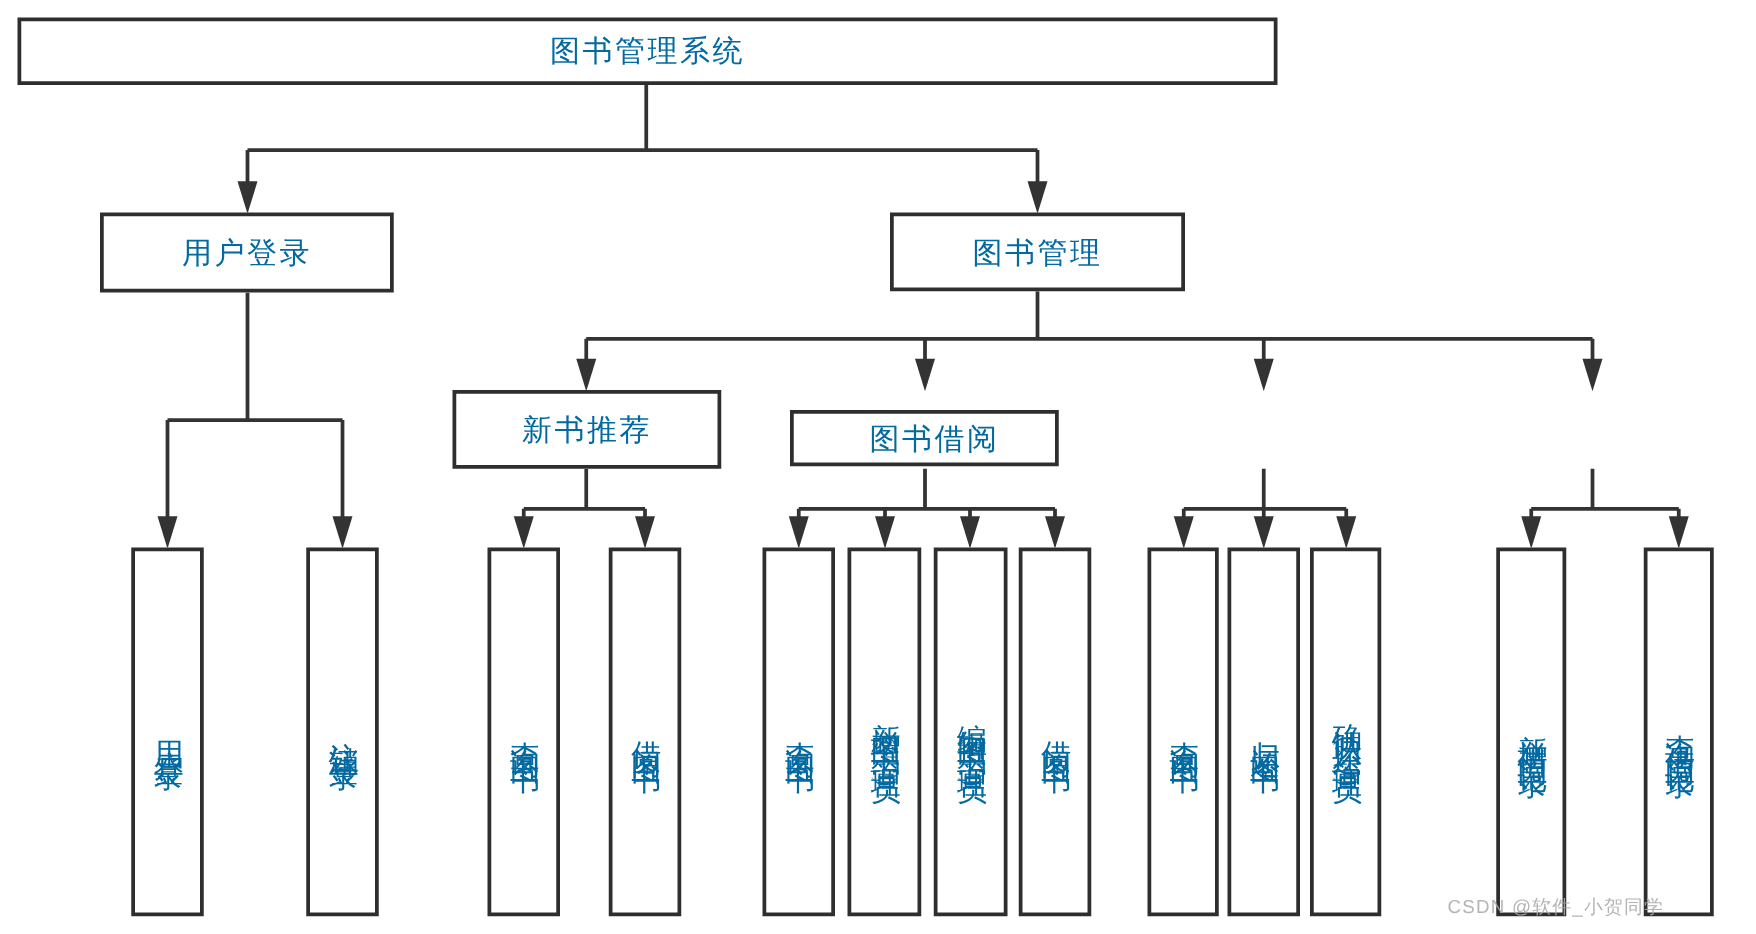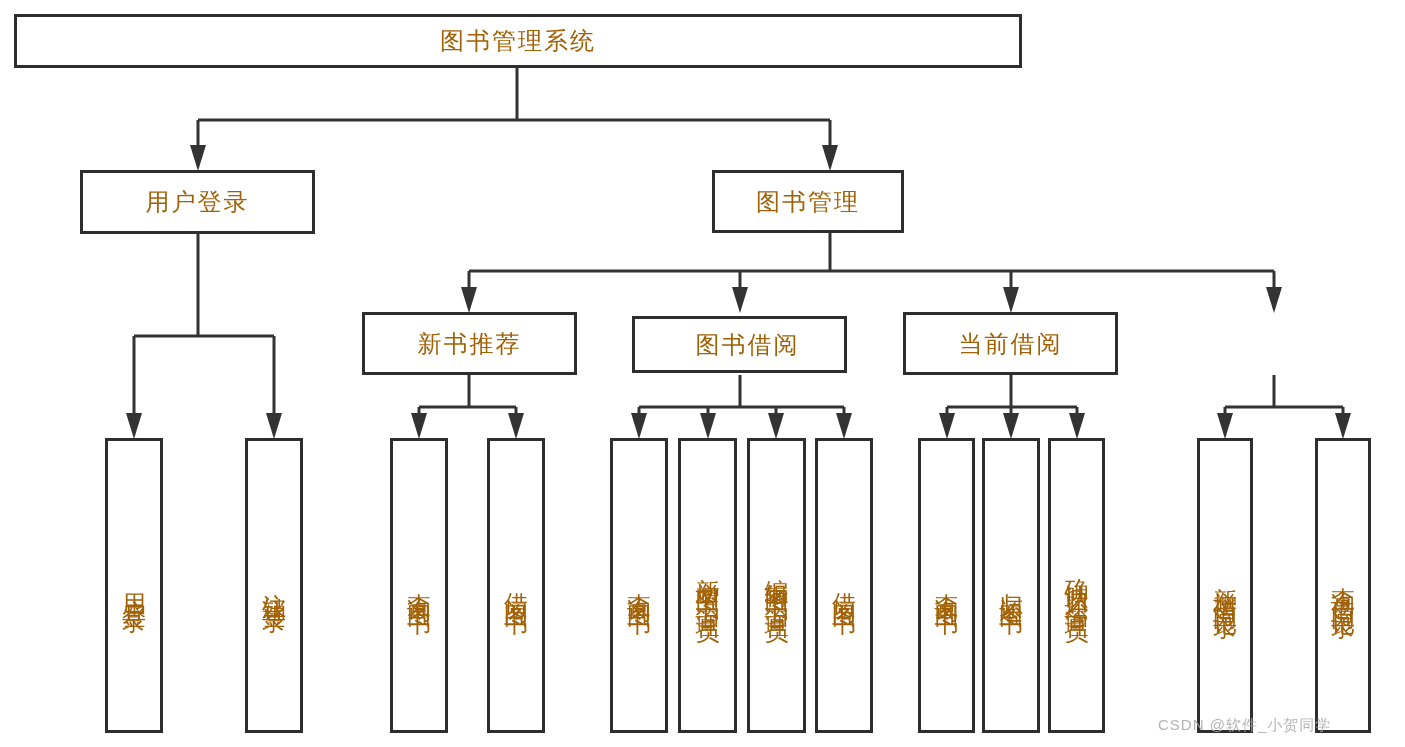--- a/index.html
+++ b/index.html
@@ -4,34 +4,34 @@
 <style>
   html,body{margin:0;padding:0;background:#ffffff;}
   body{
     width:1405px;height:747px;position:relative;overflow:hidden;
     font-family:"Liberation Sans","DejaVu Sans",sans-serif;
   }
   #stage{position:absolute;inset:0;width:1405px;height:747px;}
   svg.wires{position:absolute;left:0;top:0;z-index:1;pointer-events:none;}
   .node{
     position:absolute;box-sizing:border-box;background:#ffffff;
-    border:3px solid #2e2e2e;color:#a16207;z-index:2;
+    border:3px solid #2e2e2e;color:#0369a1;z-index:2;
     display:flex;align-items:center;justify-content:center;
   }
   .hbox{font-size:24px;letter-spacing:2px;}
   .vbox span{
     writing-mode:vertical-rl;text-orientation:mixed;
     font-size:24px;line-height:1;letter-spacing:6px;
   }
   
   .n-root{left:14px;top:14px;width:1008px;height:54px;}
   .n-userlogin{left:80px;top:170px;width:235px;height:64px;}
-  .n-bookmgmt{left:712px;top:170px;width:192px;height:63px;}
+  .n-bookmgmt{left:712px;top:170px;width:236px;height:63px;}
   .n-newbook{left:362px;top:312px;width:215px;height:63px;}
-  .n-bookborrow{left:632px;top:316px;width:215px;height:57px;padding-left:16px;}
+  .n-bookborrow{left:632px;top:328px;width:215px;height:45px;padding-left:16px;}
   .n-currentborrow{left:903px;top:312px;width:215px;height:63px;}
   .n-records{left:1169px;top:312px;width:210px;height:63px;}
   
   .leaf{top:438px;height:295px;}
   .l-1a{left:105px;width:58px;} .l-1b{left:245px;width:58px;}
   .l-2a{left:390px;width:58px;} .l-2b{left:487px;width:58px;}
   .l-3a{left:610px;width:58px;} .l-3b{left:678px;width:59px;}
   .l-3c{left:747px;width:59px;} .l-3d{left:815px;width:58px;}
   .l-4a{left:918px;width:57px;} .l-4b{left:982px;width:58px;}
   .l-4c{left:1048px;width:57px;}
@@ -102,23 +102,20 @@
   <div class="node hbox n-bookmgmt">
     <span>图书管理</span>
   </div>
 
   <div class="node hbox n-newbook">
     <span>新书推荐</span>
   </div>
   <div class="node hbox n-bookborrow">
     <span>图书借阅</span>
   </div>
-  <div class="node hbox n-currentborrow">
-    <span>当前借阅</span>
-  </div>
 
   <div class="node vbox leaf l-1a">
     <span>用户登录</span>
   </div>
   <div class="node vbox leaf l-1b">
     <span>注销登录</span>
   </div>
 
   <div class="node vbox leaf l-2a">
     <span>查询图书</span>

